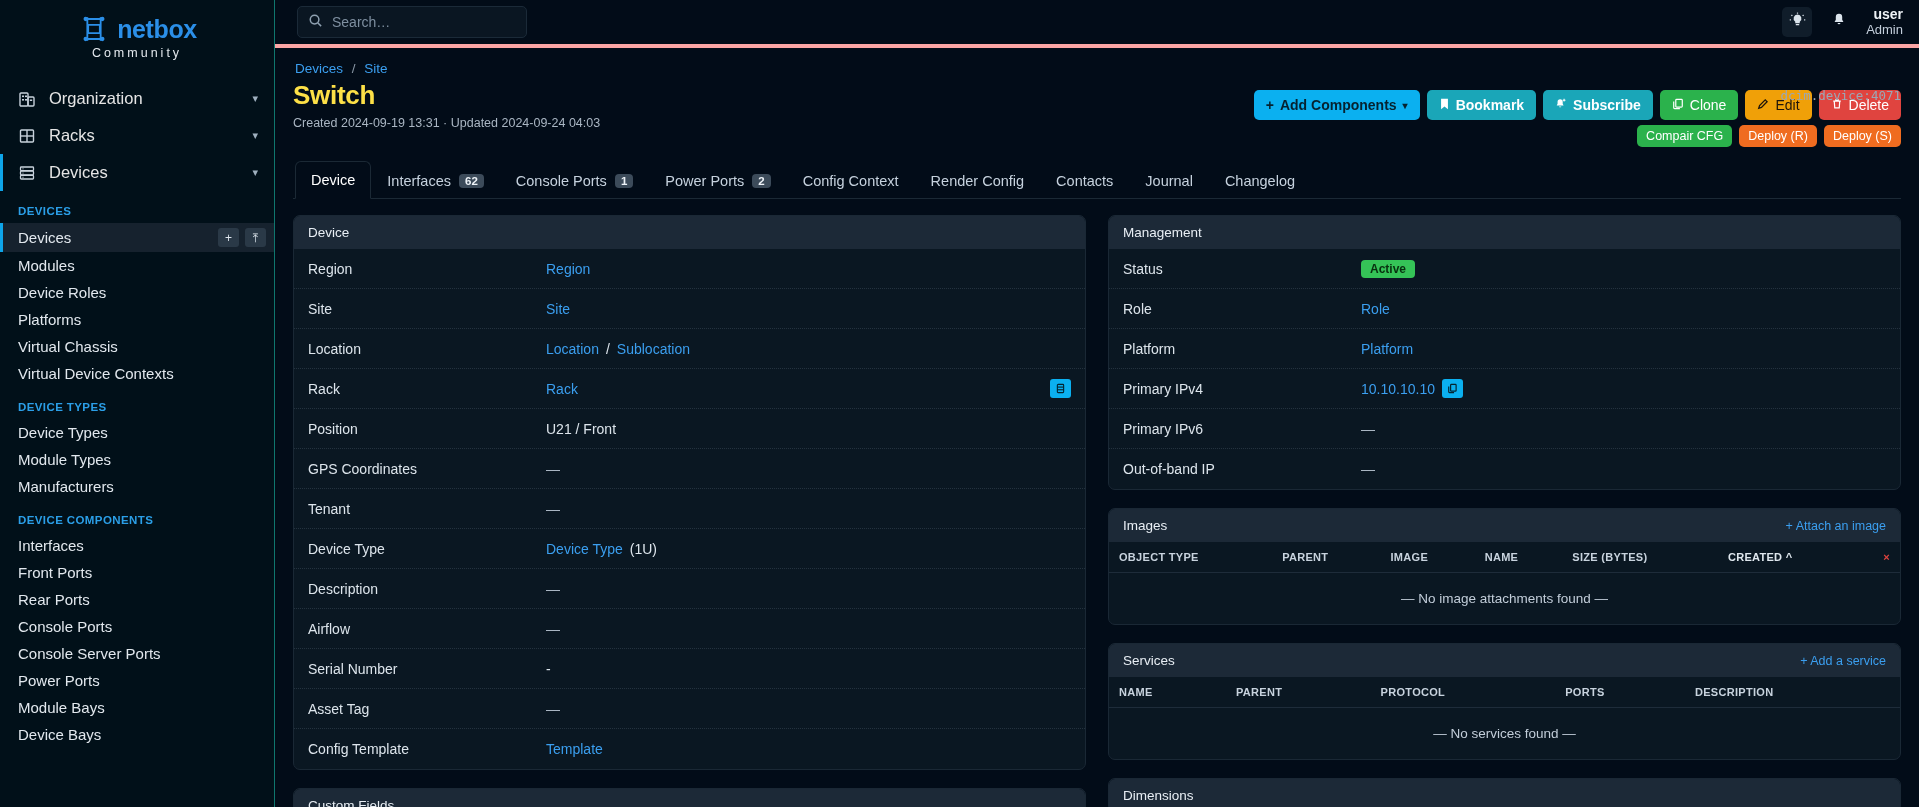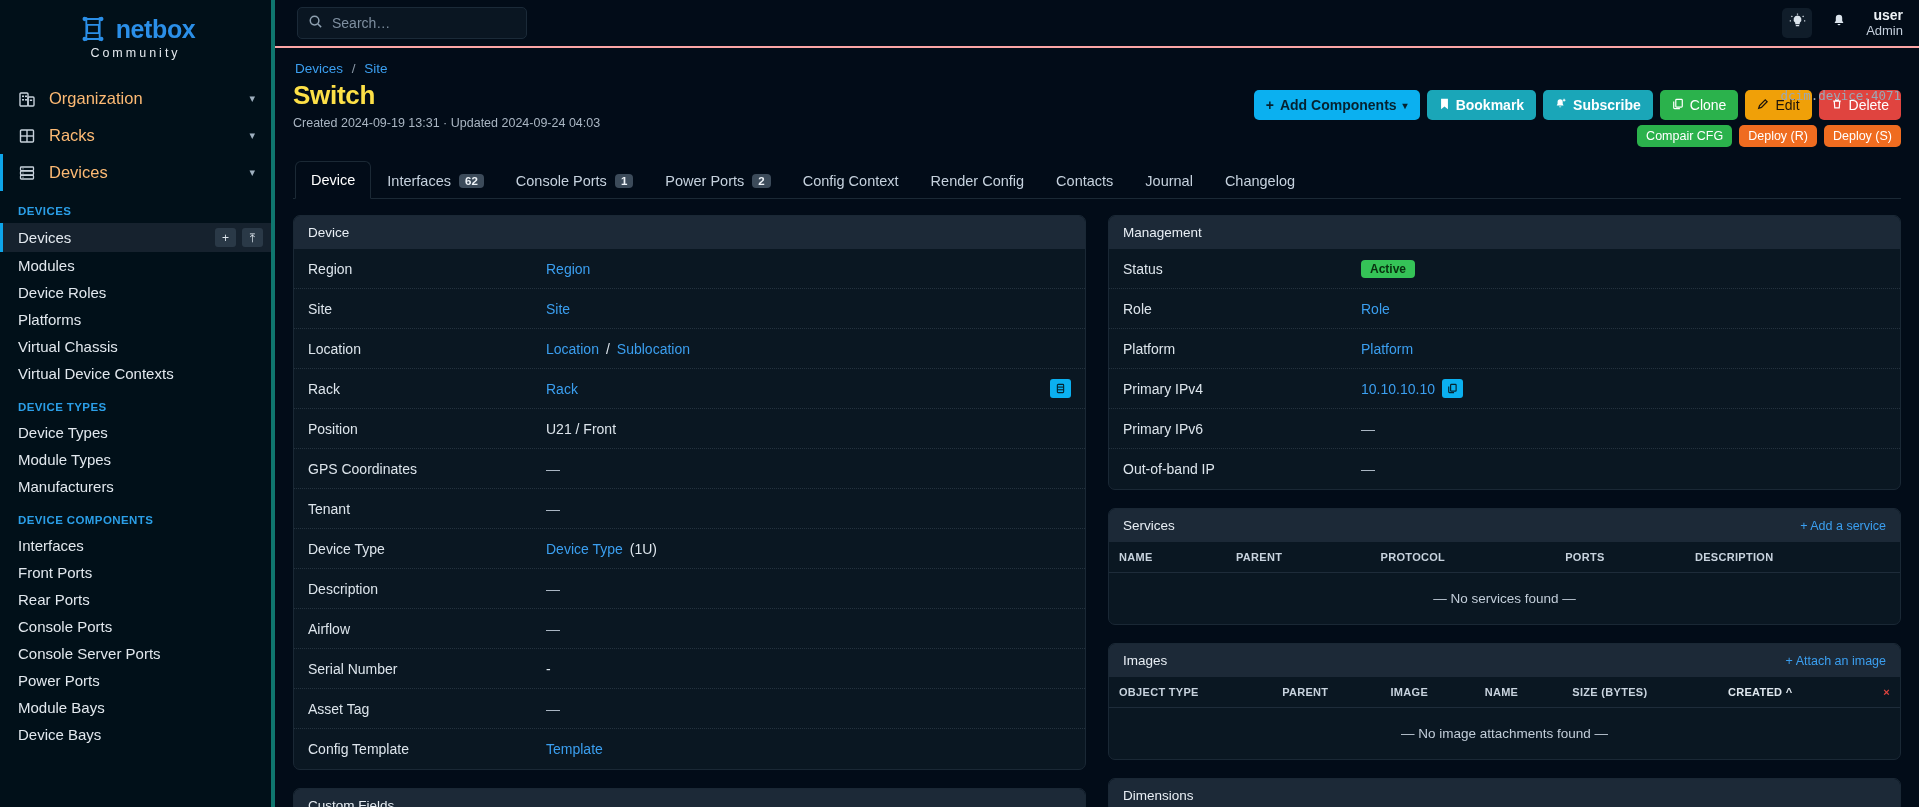--- a/index.html
+++ b/index.html
@@ -9,40 +9,40 @@
     font-family: "Liberation Sans", sans-serif;
     color: #d8dee9;
     overflow: hidden;
   }
   .app { display: flex; width: 1919px; height: 807px; }
 
   
   .sidebar {
     width: 275px; flex: 0 0 275px; height: 807px;
     background: #011019;
-    border-right: 4px solid #0f766e;
+    border-right: 1px solid #0f766e;
     overflow: hidden;
     position: relative;
   }
   .brand { padding: 14px 0 10px; text-align: center; }
   .brand-row { display: flex; align-items: center; justify-content: center; gap: 6px; }
   .brand-logo { width: 34px; height: 30px; }
   .brand-name { font-size: 25px; font-weight: 700; color: #2b8fe8; letter-spacing: -0.4px; }
   .brand-sub {
     font-size: 12.5px; color: #e4e9ee; letter-spacing: 3px;
     margin-top: 2px; font-weight: 400;
   }
   .nav-top { margin-top: 10px; }
   .nav-group {
     display: flex; align-items: center; gap: 13px;
     padding: 9px 16px 9px 18px; cursor: pointer;
     position: relative;
   }
   .nav-group .gicon { width: 18px; height: 18px; flex: 0 0 18px; color: #c8d2dc; }
-  .nav-group .glabel { font-size: 16.5px; color: #fdba74; flex: 1; }
+  .nav-group .glabel { font-size: 16.5px; color: #e5e5e5; flex: 1; }
   .nav-group .chev { color: #9fb0bf; font-size: 11px; }
   .nav-group.active::before {
     content: ""; position: absolute; left: 0; top: 0; bottom: 0;
     width: 3px; background: #0ea5e9;
   }
   .sec-title {
     font-size: 11.5px; color: #2b9fe8; font-weight: 700;
     letter-spacing: 0.4px; padding: 14px 0 6px 18px;
   }
   .nav-item {
@@ -62,21 +62,21 @@
     color: #dfe7ee; font-size: 12px; cursor: pointer;
   }
   .sb-scroll { height: 660px; overflow: hidden; }
 
   
   .main { flex: 1; height: 807px; display: flex; flex-direction: column; overflow: hidden; }
 
   
   .topbar {
     height: 48px; flex: 0 0 48px;
-    border-bottom: 2px solid #fca5a5;
+    border-bottom: 4px solid #fca5a5;
     display: flex; align-items: center; padding: 0 16px 0 12px;
     background: #020c18;
   }
   .search-wrap {
     width: 230px; height: 32px; margin-left: 10px;
     background: #0a1622; border: 1px solid #1b2a38; border-radius: 5px;
     display: flex; align-items: center; padding: 0 10px; gap: 9px;
   }
   .search-wrap svg { color: #8ea0b0; }
   .search-input {
@@ -611,43 +611,20 @@
               <div class="fval dash">—</div>
             </div>
             <div class="frow">
               <div class="flabel">Out-of-band IP</div>
               <div class="fval dash">—</div>
             </div>
           </div>
 
           <div class="card">
             <div class="card-head">
-              <span>Services</span>
-              <a class="head-link">+ Add a service</a>
-            </div>
-            <table>
-              <thead>
-                  <tr>
-                <th>NAME</th>
-                <th>PARENT</th>
-                <th>PROTOCOL</th>
-                <th>PORTS</th>
-                <th>DESCRIPTION</th>
-              </tr>
-                </thead>
-              <tbody>
-                  <tr class="empty-row">
-                <td colspan="5">— No services found —</td>
-              </tr>
-                </tbody>
-            </table>
-          </div>
-
-          <div class="card">
-            <div class="card-head">
               <span>Images</span>
               <a class="head-link">+ Attach an image</a>
             </div>
             <table>
               <thead>
                   <tr>
                 <th>OBJECT TYPE</th>
                 <th>PARENT</th>
                 <th>IMAGE</th>
                 <th>NAME</th>
@@ -658,20 +635,43 @@
                 </thead>
               <tbody>
                   <tr class="empty-row">
                 <td colspan="7">— No image attachments found —</td>
               </tr>
                 </tbody>
             </table>
           </div>
 
           <div class="card">
+            <div class="card-head">
+              <span>Services</span>
+              <a class="head-link">+ Add a service</a>
+            </div>
+            <table>
+              <thead>
+                  <tr>
+                <th>NAME</th>
+                <th>PARENT</th>
+                <th>PROTOCOL</th>
+                <th>PORTS</th>
+                <th>DESCRIPTION</th>
+              </tr>
+                </thead>
+              <tbody>
+                  <tr class="empty-row">
+                <td colspan="5">— No services found —</td>
+              </tr>
+                </tbody>
+            </table>
+          </div>
+
+          <div class="card">
             <div class="card-head">Dimensions</div>
           </div>
         </div>
 
       </div>
     </div>
   </div>
 </div>
 
 </body></html>

